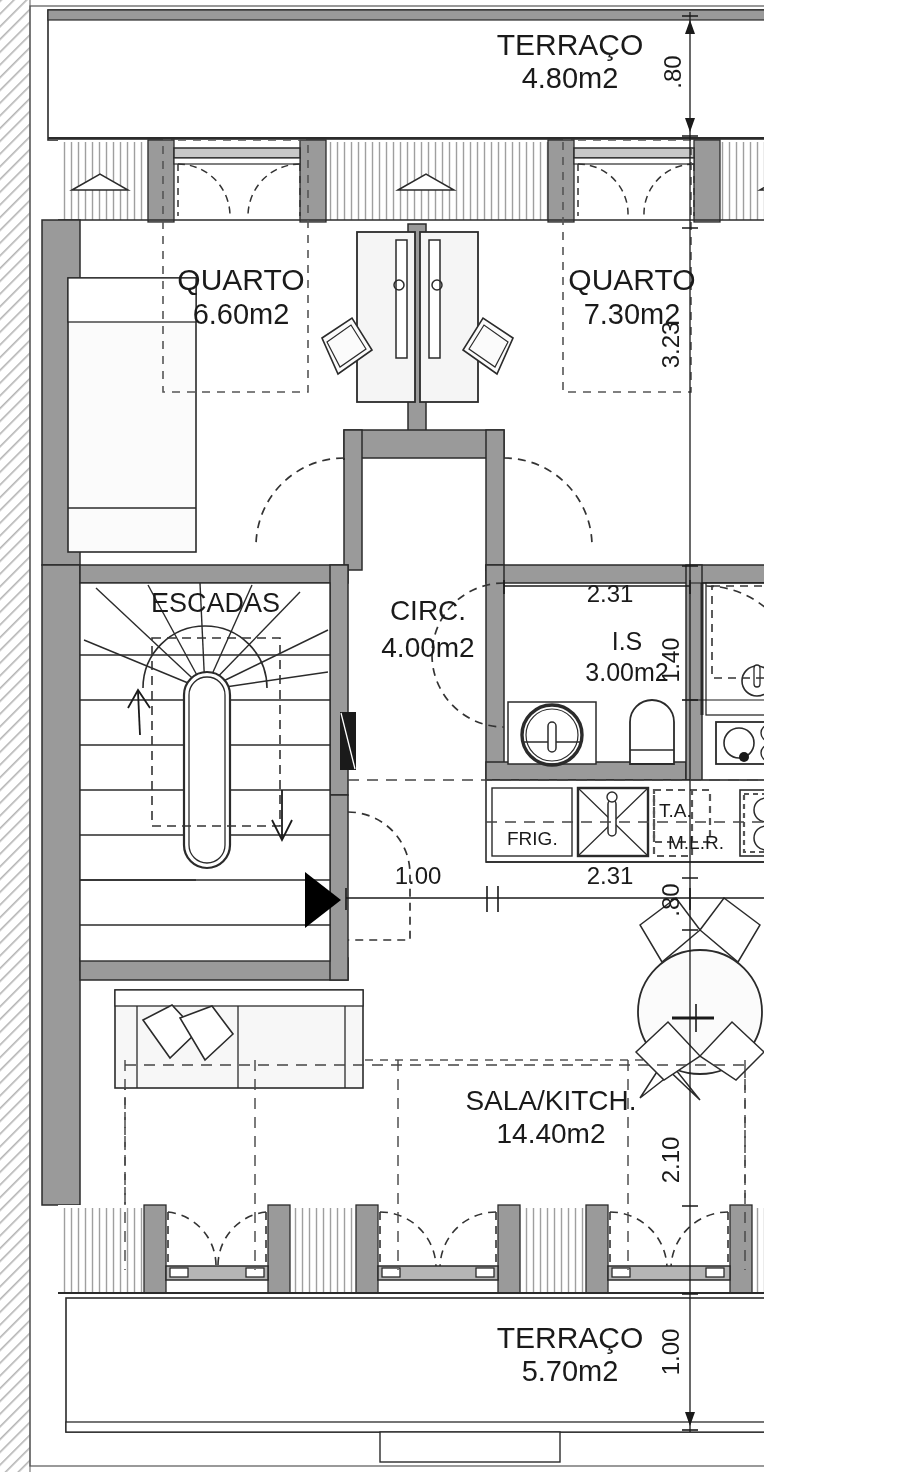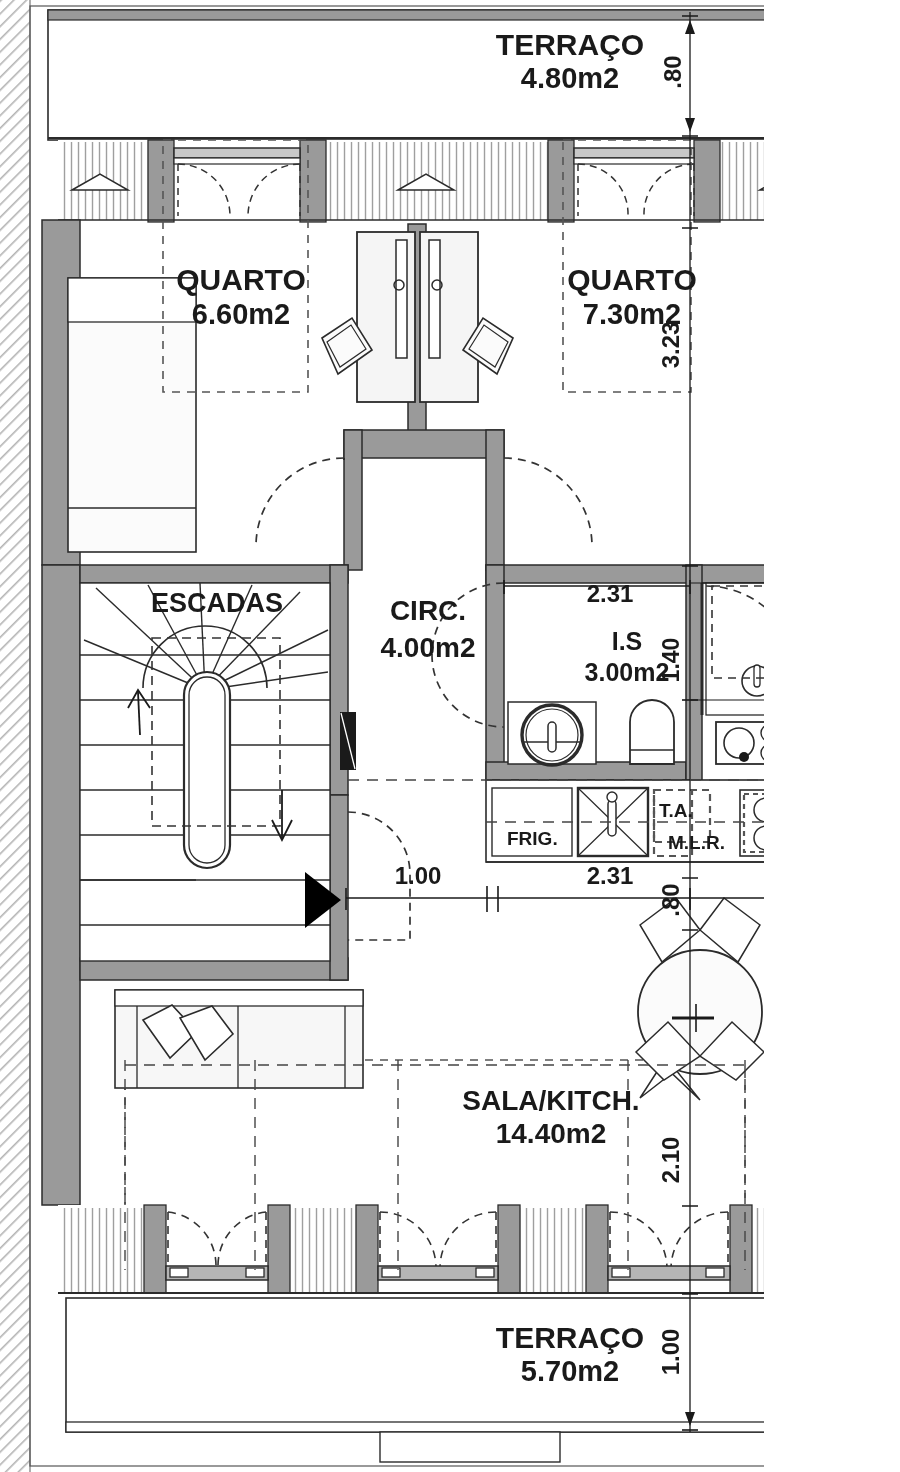--- a/index.html
+++ b/index.html
@@ -7,21 +7,20 @@
     padding: 0;
     background: #ffffff;
     font-family: "Liberation Sans", sans-serif;
   }
   #plan-root {
     position: relative;
     width: 764px;
     height: 1472px;
     background: #a16207;
     overflow: hidden;
-    font-weight: bold;
   }
   #plan-svg { display: block; }
   .roomlabel {
     font-family: "Liberation Sans", sans-serif;
     fill: #1a1a1a;
     text-anchor: middle;
   }
   .dimtext {
     font-family: "Liberation Sans", sans-serif;
     fill: #1a1a1a;

